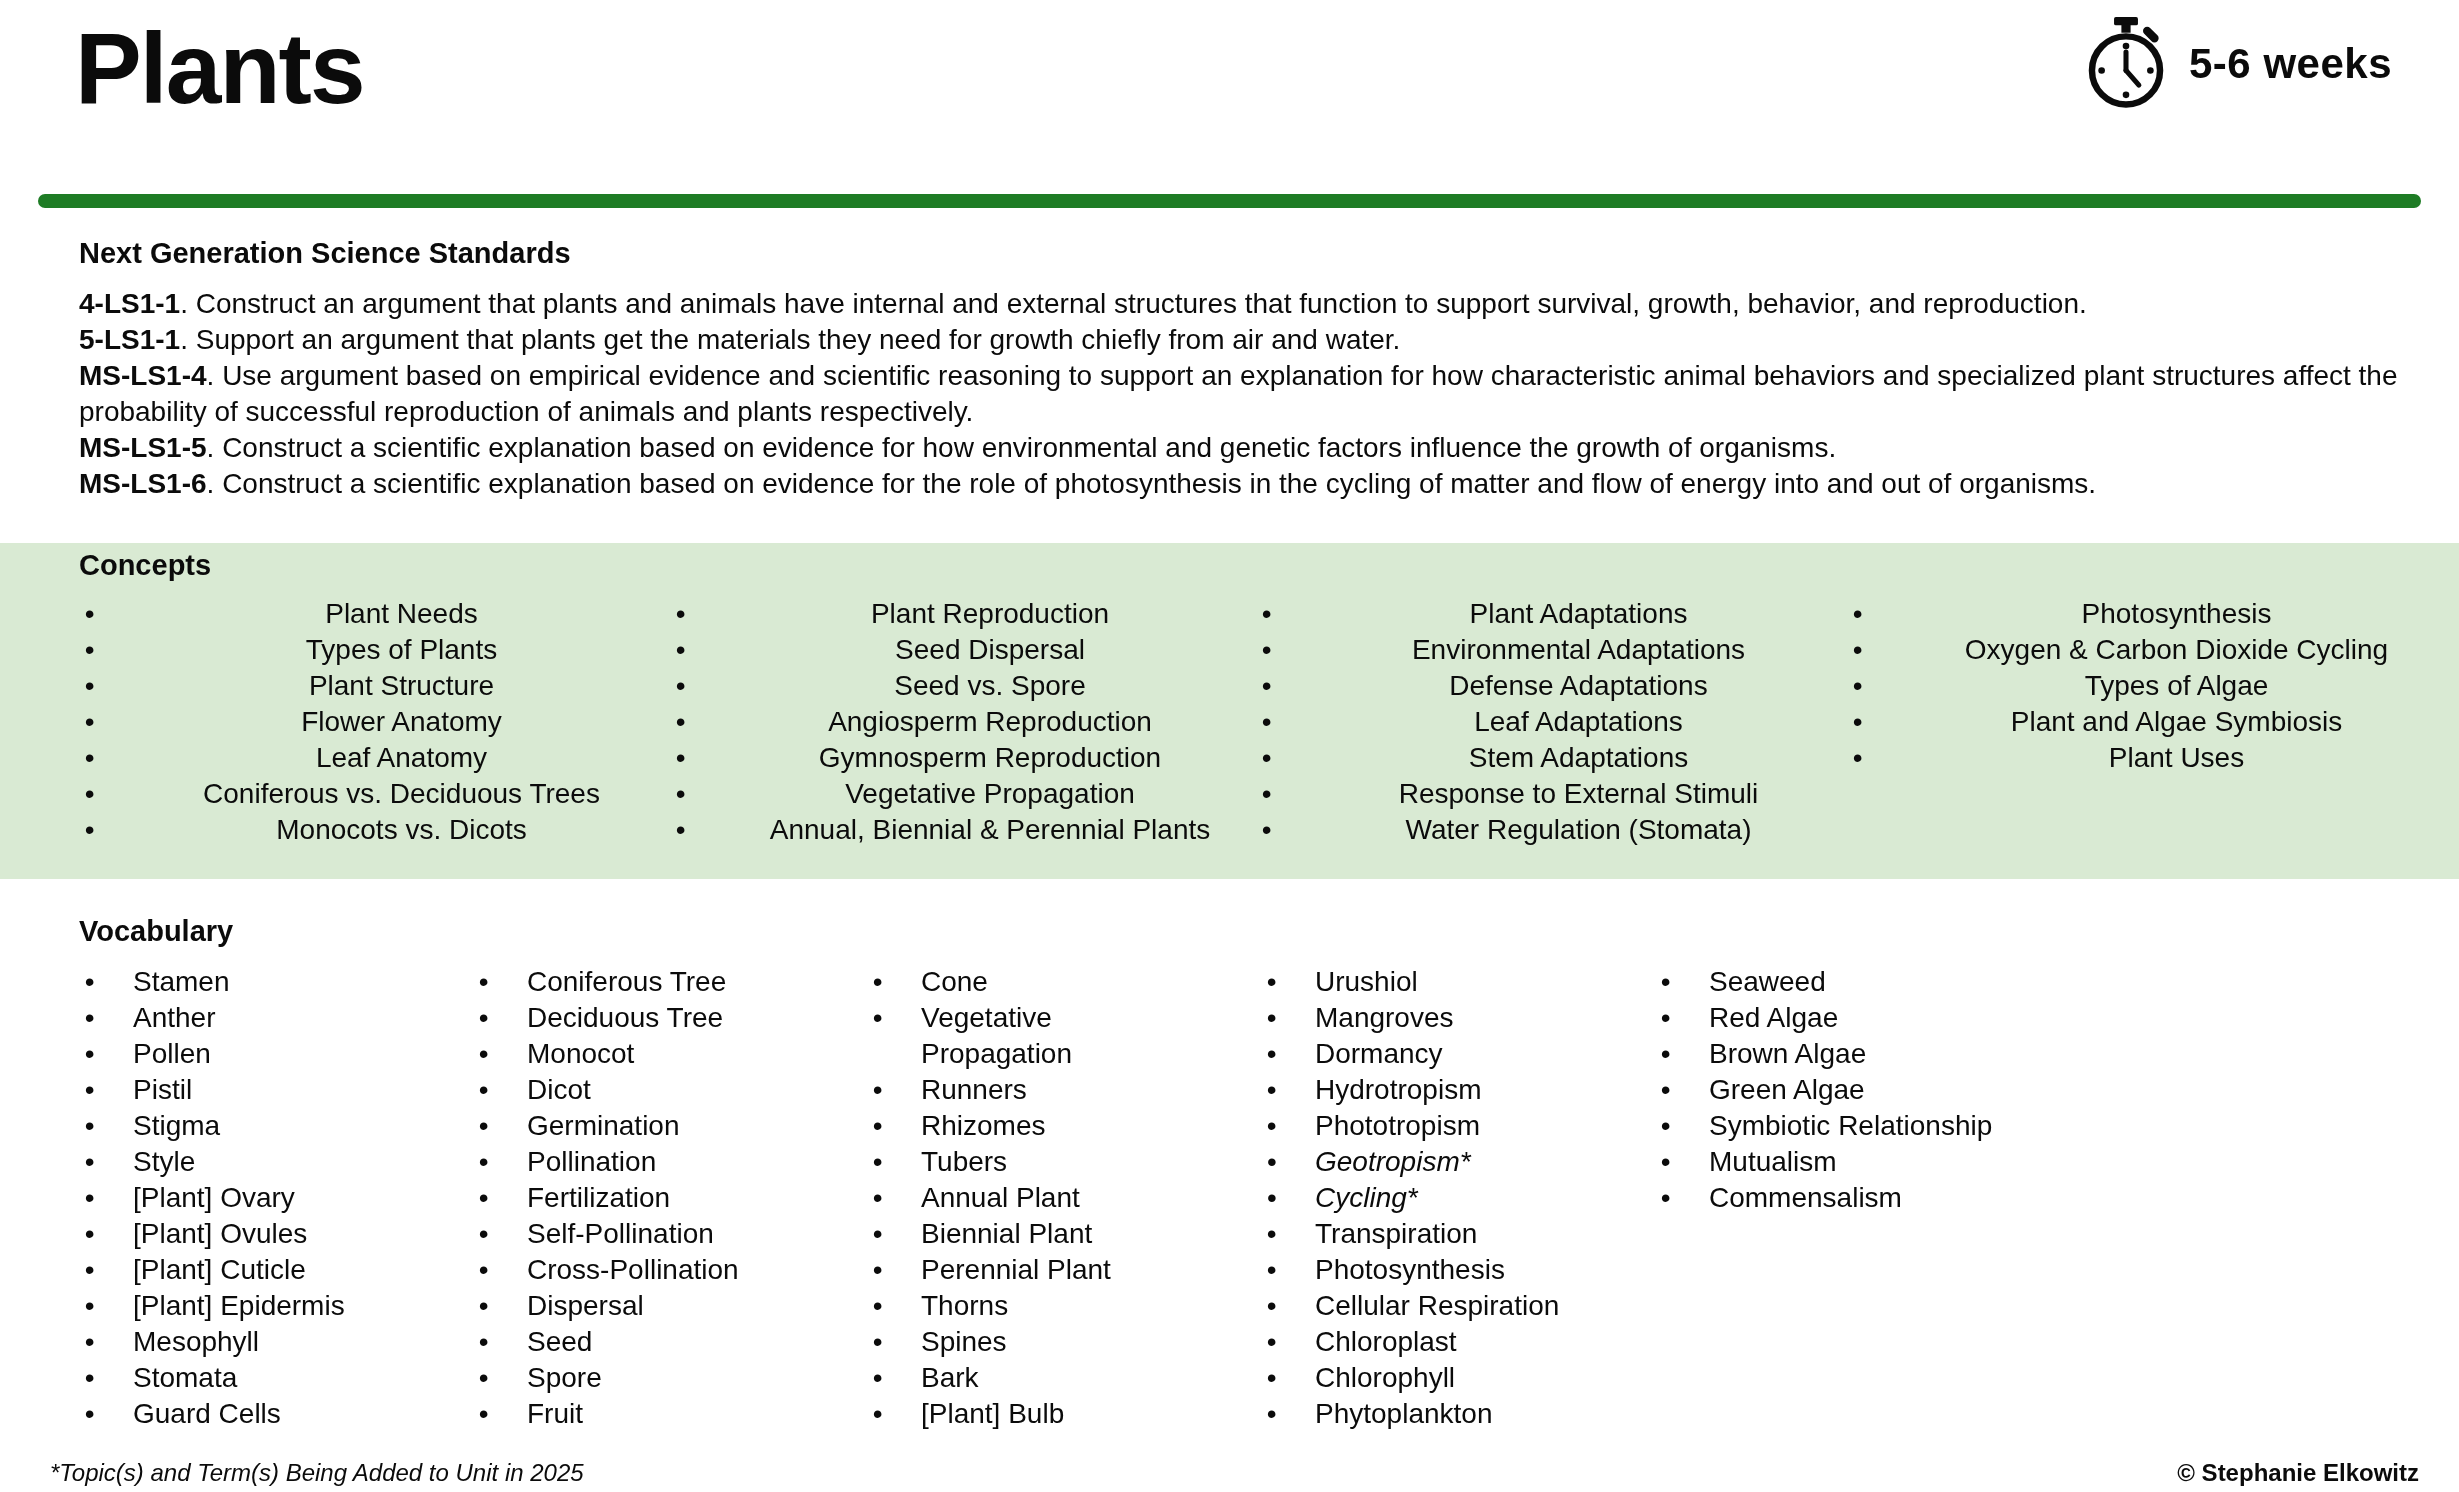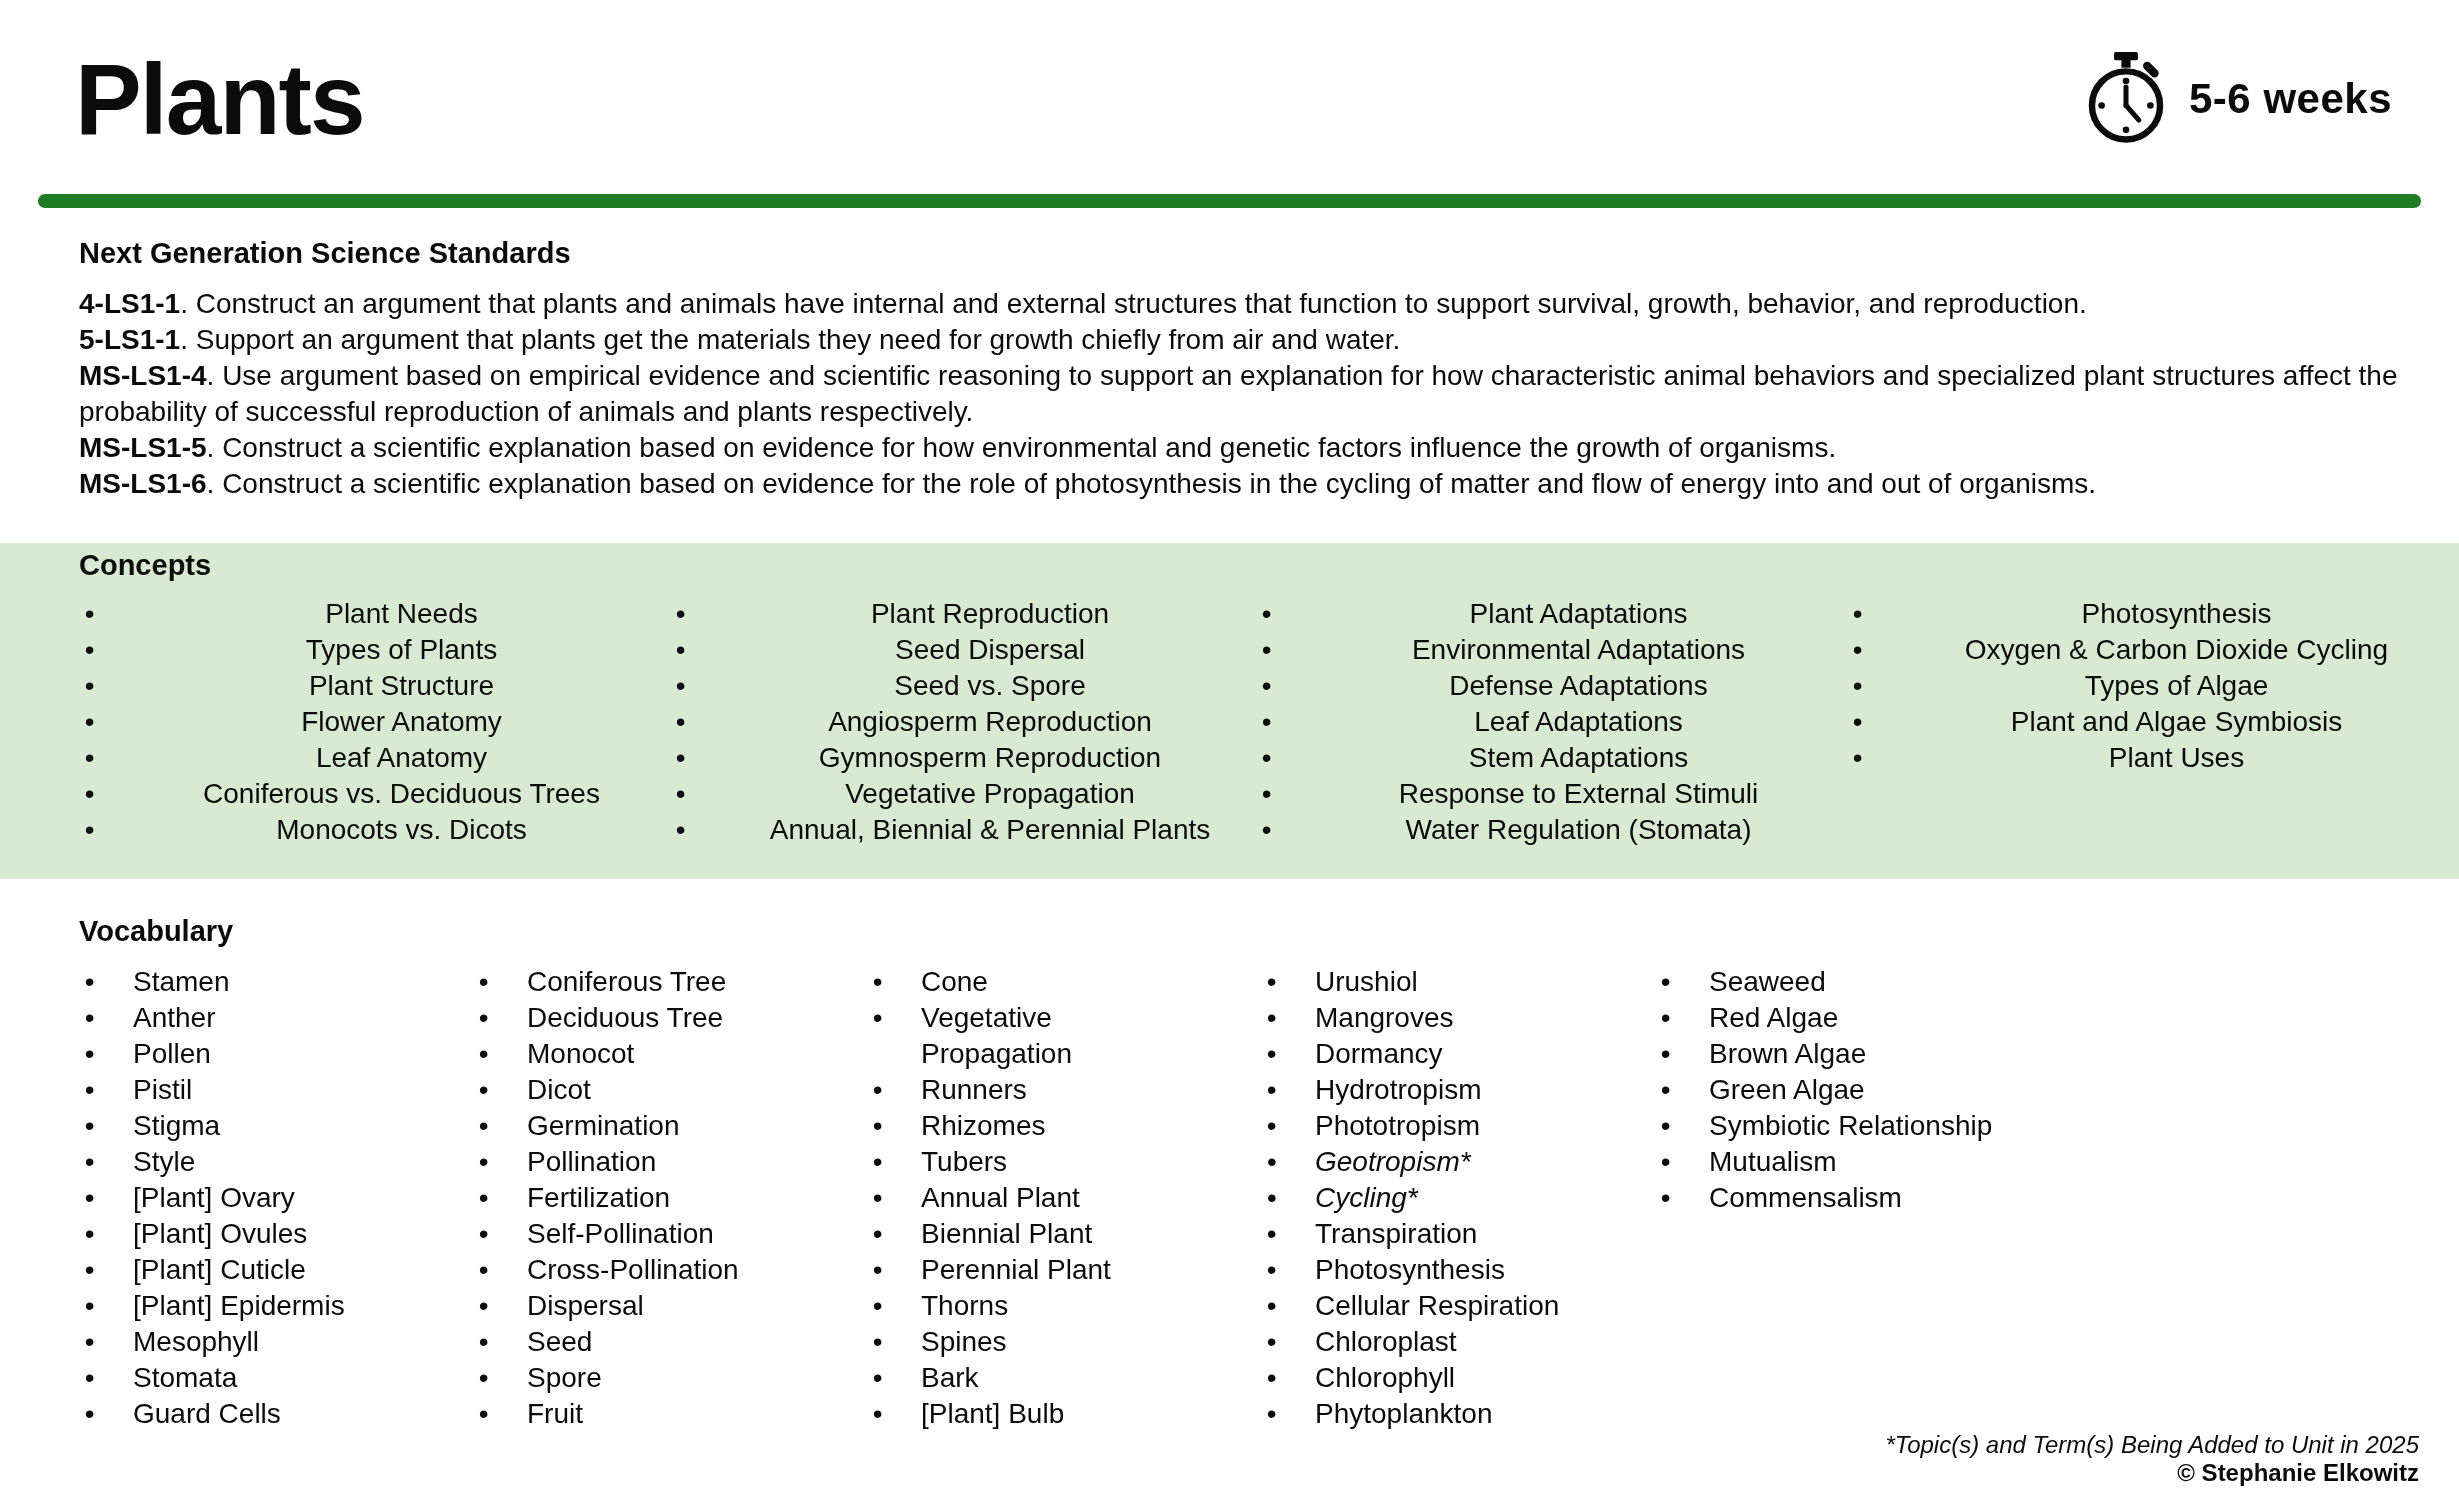--- a/index.html
+++ b/index.html
@@ -13,27 +13,27 @@
     position: relative;
     width: 2459px;
     height: 1493px;
     background: #ffffff;
     overflow: hidden;
   }
 
   
   .header {
     position: absolute;
-    top: 27px;
+    top: 15px;
     left: 75px;
     right: 67px;
     height: 144px;
     display: flex;
     justify-content: space-between;
-    align-items: center;
+    align-items: flex-start;
     gap: 16px;
   }
   .page-title {
     margin: 0;
     font-size: 100px;
     line-height: 106px;
     font-weight: bold;
     letter-spacing: -1.9px;
   }
   .duration {
@@ -126,27 +126,26 @@
     top: 914px;
     left: 79px;
     right: 0;
   }
   .vocab .cols { margin-top: 15.4px; }
   .vcol { width: 394px; }
 
   
   .footer {
     position: absolute;
-    left: 40px;
+    left: 50px;
     right: 40px;
     bottom: 5.8px;
     display: flex;
     justify-content: space-between;
     align-items: flex-end;
-    flex-direction: column;
   }
   .footer-note {
     font-size: 24px;
     font-style: italic;
   }
   .footer-copyright {
     font-size: 24px;
     font-weight: bold;
   }
 </style>

